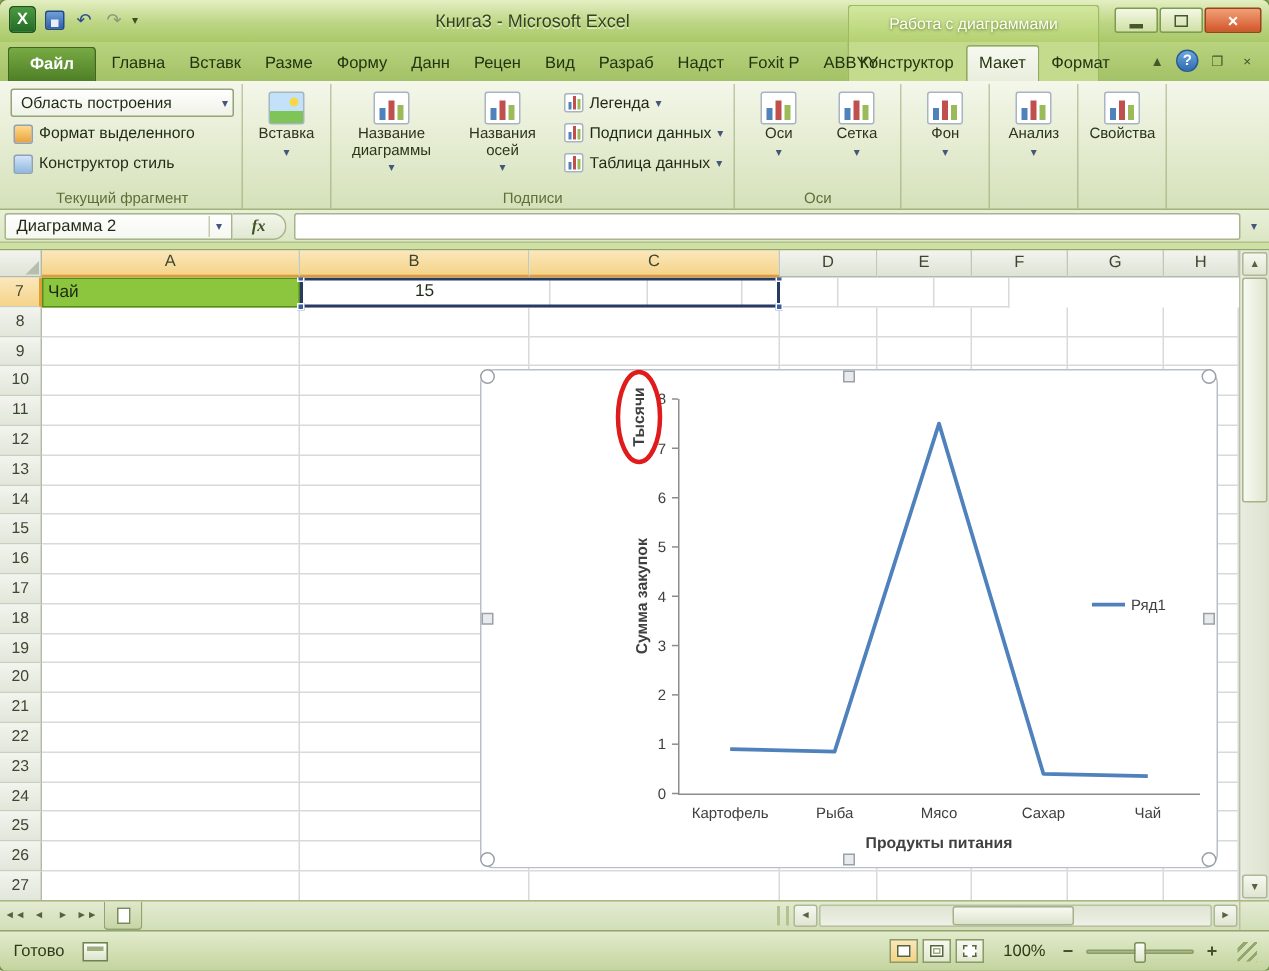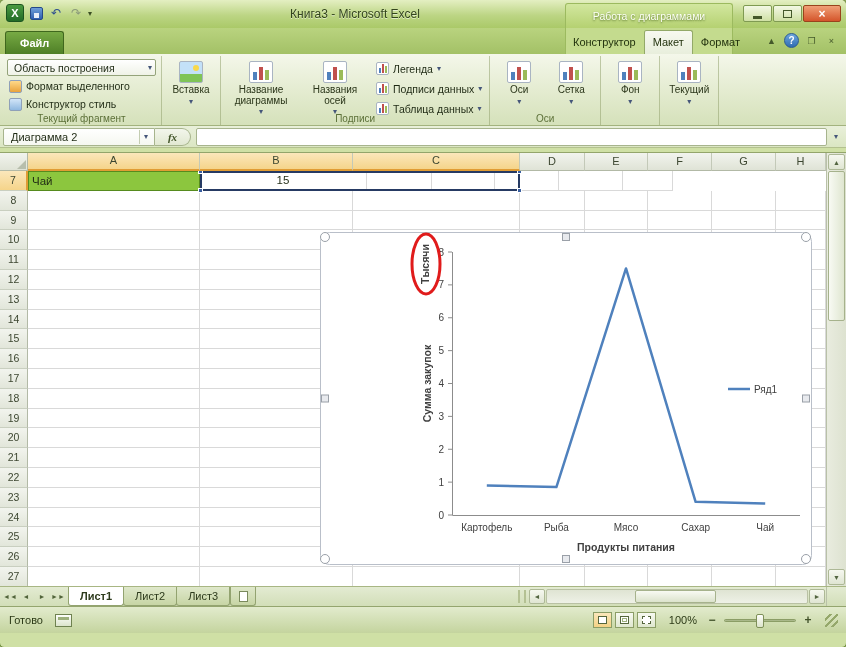--- a/index.html
+++ b/index.html
@@ -29,21 +29,21 @@
 .ctxstrip{position:absolute;right:113px;width:168px;top:0;bottom:0;background:#c4db8e;border-left:1px solid #9cba5f;border-right:1px solid #9cba5f}
 .tab{position:relative;padding:0 8px;height:23px;line-height:23px;color:#24340f;font-size:11px;white-space:nowrap}
 .tab.file{background:linear-gradient(#77aa44,#4e7f26);color:#fff;font-weight:bold;border-radius:3px 3px 0 0;padding:0 14px;margin-right:2px;border:1px solid #3f671d;border-bottom:none}
 .ctxtabs{position:absolute;right:113px;width:168px;bottom:0;display:flex;align-items:flex-end}
 .tab.active{background:linear-gradient(#f7f9f0,#e8eedc);border:1px solid #93a968;border-bottom:none;border-radius:2.5px 2.5px 0 0;height:24px;line-height:22px;z-index:2}
 .trright{position:absolute;right:7px;top:5px;display:flex;gap:5px;align-items:center;z-index:3}
 .tricon{width:15px;height:15px;display:flex;align-items:center;justify-content:center;color:#44582a;font-size:9px}
 .help{width:15px;height:15px;border-radius:50%;background:linear-gradient(#6ea7dd,#2f6cb3);color:#fff;font-weight:bold;font-size:10px;display:flex;align-items:center;justify-content:center;border:1px solid #2a5a94}
 
 
-.ribbon{height:72px;flex:none;display:flex;background:linear-gradient(#f4f7ea 0%,#e3ebcf 55%,#d5e1ba 100%);border-bottom:1px solid #a3b37e;padding:2px 0 0 2px}
+.ribbon{height:86px;flex:none;display:flex;background:linear-gradient(#f4f7ea 0%,#e3ebcf 55%,#d5e1ba 100%);border-bottom:1px solid #a3b37e;padding:2px 0 0 2px}
 .rgroup{position:relative;padding:3px 5px 13px 5px;border-right:1px solid rgba(148,163,112,.55);display:flex;gap:4px;align-items:flex-start}
 .glabel{position:absolute;left:0;right:0;bottom:1px;text-align:center;font-size:10px;color:#5c7038}
 .g1{flex-direction:column;gap:2px;width:160px}
 .combo{width:100%;height:19px;background:linear-gradient(#fff,#eff2e7);border:1px solid #94a37a;border-radius:2px;display:flex;align-items:center;justify-content:space-between;padding:0 3px 0 6px;font-size:10.5px}
 .dd{font-size:8px;color:#45567a;line-height:8px}
 .sbtn{height:18px;display:flex;align-items:center;gap:4px;padding:0 2px;font-size:10.5px;white-space:nowrap}
 .micn{width:13px;height:13px;flex:none;border:1px solid #8fa0b8;background:linear-gradient(#ffd98a,#e9a33c);border-radius:2px}
 .micn.mi-reset{background:linear-gradient(#d2e5f8,#8fb8e0)}
 .bbtn{min-width:48px;max-width:70px;display:flex;flex-direction:column;align-items:center;gap:2px;padding:2px 2px 0;font-size:10px;line-height:10.5px;text-align:center;color:#2a3519}
 .icn{width:24px;height:22px;background:#fff;border:1px solid #a9b4c2;border-radius:2px;display:flex;align-items:flex-end;justify-content:center;gap:2px;padding:2px}
@@ -146,20 +146,33 @@
       <div class="wbtn">
           <span class="maxbox"></span>
         </div>
       <div class="wbtn close">×</div>
     </div>
   </div>
 
   <div class="tabrow">
     <div class="ctxstrip"></div>
     <div class="tab file">Файл</div>
+    <div id="main-tabs" style="display:flex">
+        <div class="tab">Главна</div>
+        <div class="tab">Вставк</div>
+        <div class="tab">Разме</div>
+        <div class="tab">Форму</div>
+        <div class="tab">Данн</div>
+        <div class="tab">Рецен</div>
+        <div class="tab">Вид</div>
+        <div class="tab">Разраб</div>
+        <div class="tab">Надст</div>
+        <div class="tab">Foxit P</div>
+        <div class="tab">ABBYY</div>
+      </div>
     <div class="ctxtabs" id="ctx-tabs">
         <div class="tab">Конструктор</div>
         <div class="tab active">Макет</div>
         <div class="tab">Формат</div>
       </div>
     <div class="trright">
       <span class="tricon">▲</span>
       <span class="help">?</span>
       <span class="tricon">❐</span>
       <span class="tricon">×</span>
@@ -276,25 +289,35 @@
       </div>
     </div>
 
     <div class="rgroup">
       <div class="bbtn">
         <span class="icn">
             <i class="b1"></i>
             <i class="b2"></i>
             <i class="b3"></i>
           </span>
-        <span>Текущий</span>
-        <span class="dd">▾</span>
-      </div>
-    </div>
-
+        <span>Анализ</span>
+        <span class="dd">▾</span>
+      </div>
+    </div>
+
+    <div class="rgroup">
+      <div class="bbtn">
+        <span class="icn">
+            <i class="b1"></i>
+            <i class="b2"></i>
+            <i class="b3"></i>
+          </span>
+        <span>Свойства</span>
+      </div>
+    </div>
   </div>
 
   <div class="fbar">
     <div class="namebox">
       <span>Диаграмма 2</span>
       <span class="nbdd">
           <span class="dd">▾</span>
         </span>
     </div>
     <div class="fxbox">
@@ -607,25 +630,20 @@
     </div>
   </div>
 
   <div class="stabs">
     <div class="snav">
       <span class="snavb">◄◄</span>
       <span class="snavb">◄</span>
       <span class="snavb">►</span>
       <span class="snavb">►►</span>
     </div>
-    <div id="sheet-tabs" style="display:flex">
-        <div class="stab active">Лист1</div>
-        <div class="stab">Лист2</div>
-        <div class="stab">Лист3</div>
-      </div>
     <div class="itab">
         <span class="pageicn"></span>
       </div>
     <div class="tabfill"></div>
     <div class="tsplit"></div>
     <div class="hscroll">
       <div class="hsarr">◄</div>
       <div class="htrack">
           <div class="hthumb"></div>
         </div>

